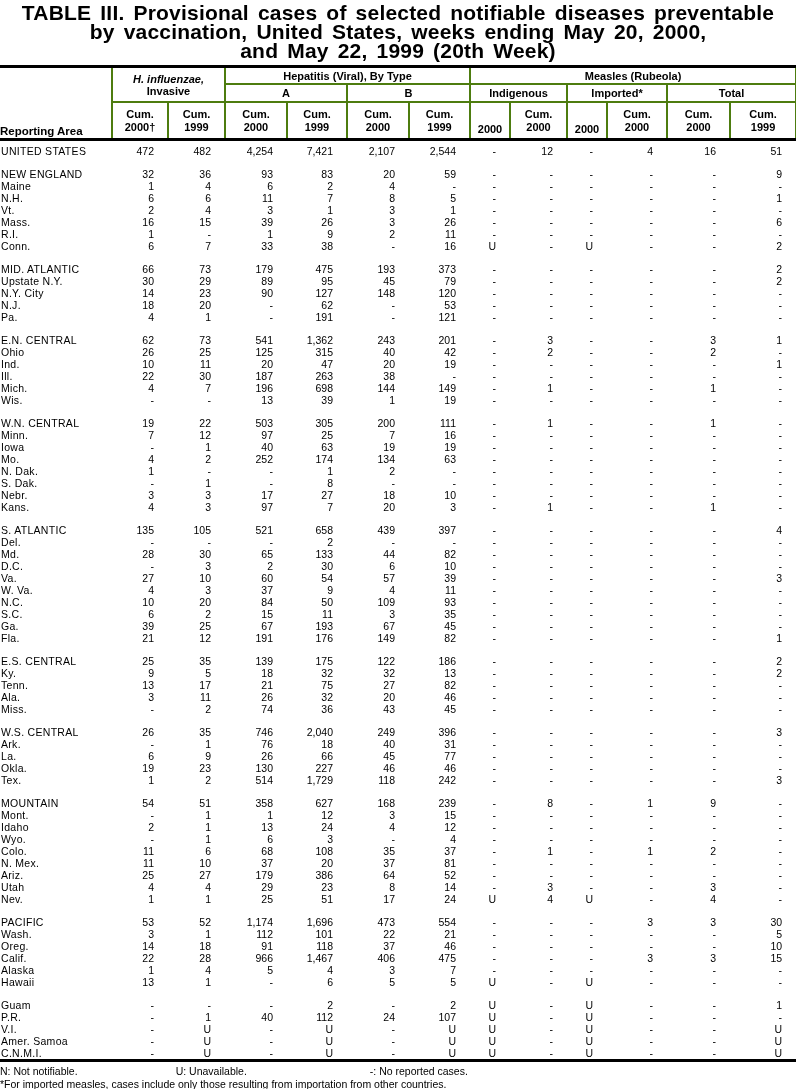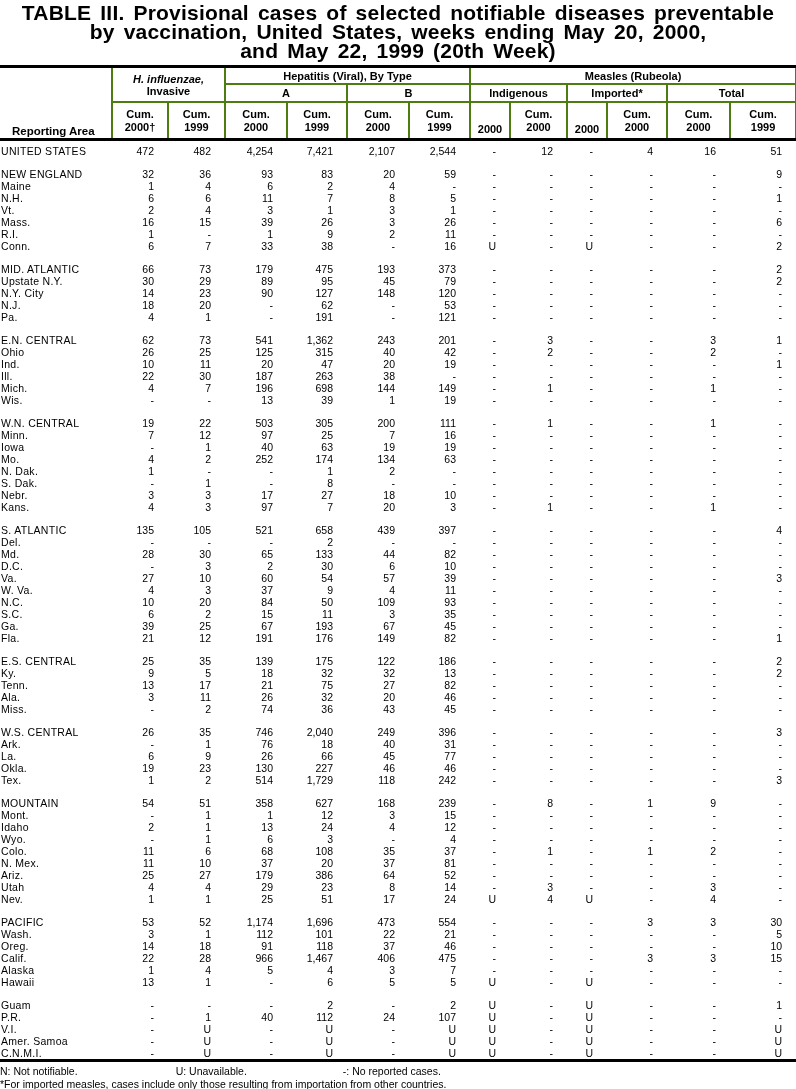--- a/index.html
+++ b/index.html
@@ -15,40 +15,40 @@
   table.tbl col.c6{width:62px;}  table.tbl col.c7{width:61px;}
   table.tbl col.c8{width:40px;}  table.tbl col.c9{width:57px;}
   table.tbl col.c10{width:40px;} table.tbl col.c11{width:60px;}
   table.tbl col.c12{width:63px;} table.tbl col.c13{width:66px;}
 
   table.tbl{border-top:3px solid #000;}
   thead{border-bottom:3px solid #000;}
   thead th{ border:2px solid #4d7c0f; font-weight:bold; font-size:11px; line-height:12px;
             padding:1px 0; text-align:center; vertical-align:middle; overflow:hidden;}
   thead th.reporting{ border-left:none; text-align:left; vertical-align:bottom;
-                      padding-left:12px; font-size:11.5px;}
+                      padding-left:0; font-size:11.5px;}
   thead tr.r1 th{height:13px;}
   thead tr.r2 th{height:14px;}
   thead tr.r3 th{height:32px;}
   thead th .it{font-style:italic;}
   thead tr.r3 th div{line-height:13px;}
   thead tr.r3 th.single{vertical-align:bottom; padding-bottom:2px;}
 
   tbody{border-bottom:3px solid #000;}
   tbody td{ font-size:10.5px; line-height:12px; height:12px; padding:0 14px 0 0;
             text-align:right; white-space:nowrap; overflow:hidden;}
   tbody td.area{ text-align:left; padding:0 0 0 1px; letter-spacing:.3px;}
   tbody tr.first td{padding-top:4px;}
   tbody tr.gap td{padding-top:11px;}
 
   .footnotes{ font-size:10.5px; line-height:12.5px; padding-top:3px;}
   .legend{display:flex;gap:48px;}
   .legend span{display:inline-block;}
   .legend .l1{margin-right:50px;}
-  .legend .l2{margin-right:48px;}
+  .legend .l2{margin-right:75px;}
 </style>
 </head>
 <body>
 
 <div class="title">
   <div>TABLE III. Provisional cases of selected notifiable diseases preventable</div>
   <div>by vaccination, United States, weeks ending May 20, 2000,</div>
   <div>and May 22, 1999 (20th Week)</div>
 </div>
 

